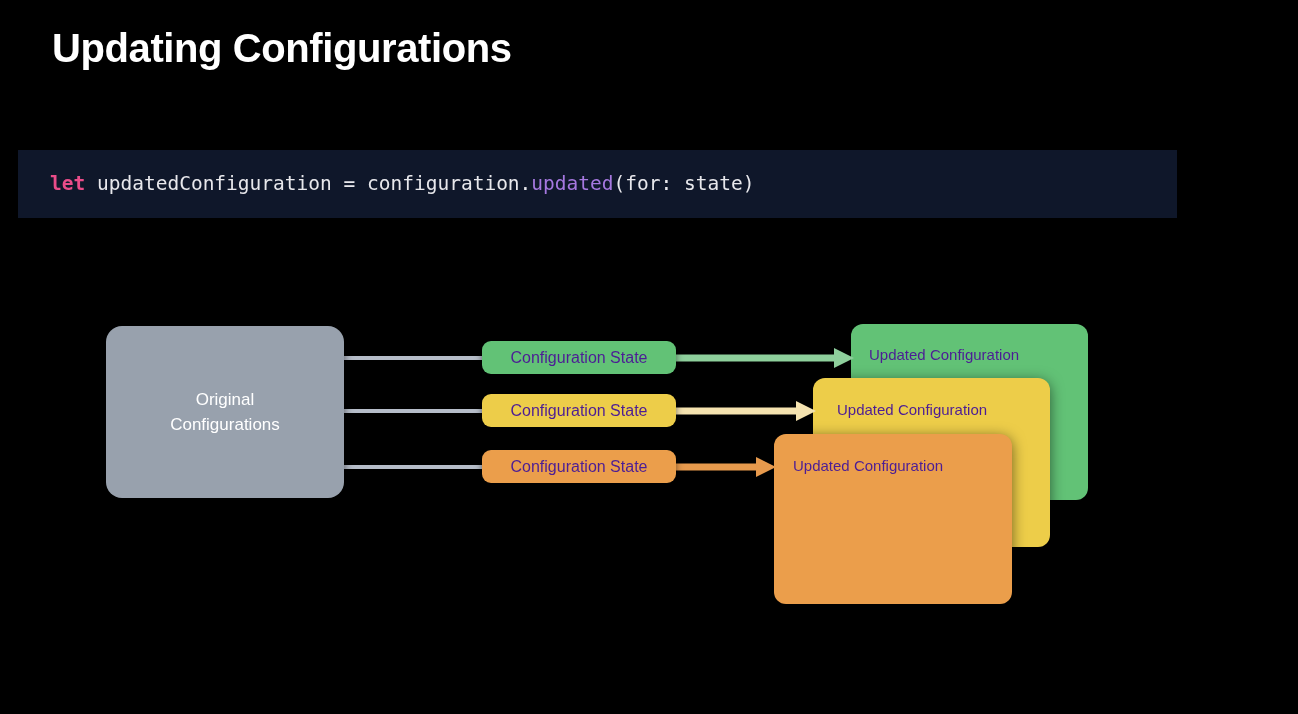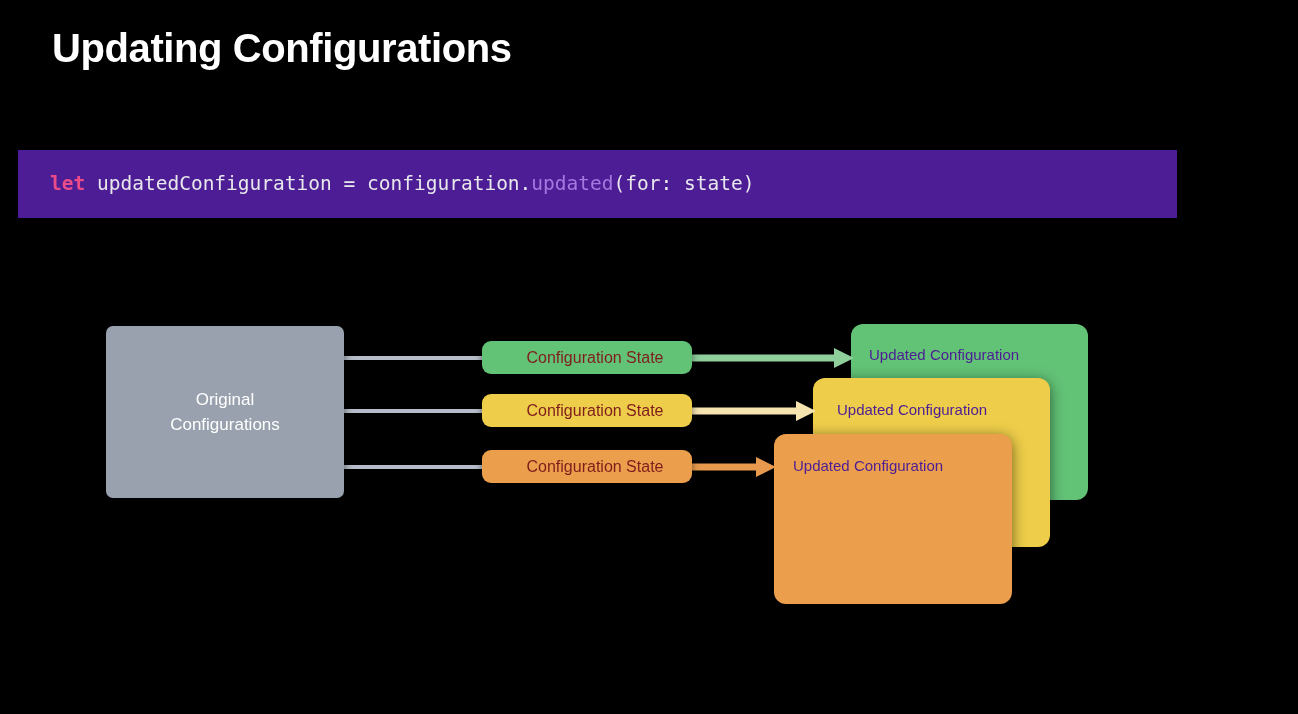--- a/index.html
+++ b/index.html
@@ -31,21 +31,21 @@
     letter-spacing: -0.4px;
     white-space: nowrap;
   }
   
   #code-block {
     position: absolute;
     left: 18px;
     top: 150px;
     width: 1159px;
     height: 68px;
-    background: #4c1d95;
+    background: #0f172a;
   }
   #code-line {
     position: absolute;
     left: 32px;
     top: 21px;
     font-family: "DejaVu Sans Mono", monospace;
     font-size: 19.5px;
     line-height: 26px;
     color: #e8e8ec;
     white-space: pre;
@@ -62,21 +62,21 @@
     width: 1298px;
     height: 714px;
   }
   #original-box {
     position: absolute;
     left: 106px;
     top: 326px;
     width: 238px;
     height: 172px;
     background: #98a1ad;
-    border-radius: 7px;
+    border-radius: 16px;
     box-shadow: 0 2px 10px rgba(0,0,0,0.55);
   }
   #original-box .label {
     position: absolute;
     left: 0;
     top: 0;
     width: 100%;
     height: 100%;
     display: flex;
     flex-direction: column;
@@ -96,28 +96,27 @@
     left: 344px;
   }
 
   
   .state-pill {
     position: absolute;
     left: 482px;
     width: 194px;
     height: 33px;
     border-radius: 9px;
-    color: #7f1d1d;
+    color: #4c1d95;
     font-size: 16px;
     display: flex;
     align-items: center;
     justify-content: center;
     box-shadow: 0 2px 7px rgba(0,0,0,0.5);
     white-space: nowrap;
-    padding-left: 16px;
   }
 
   
   .arrow-wrap {
     position: absolute;
     height: 22px;
     display: block;
   }
   .arrow-wrap svg { display: block; }
 

